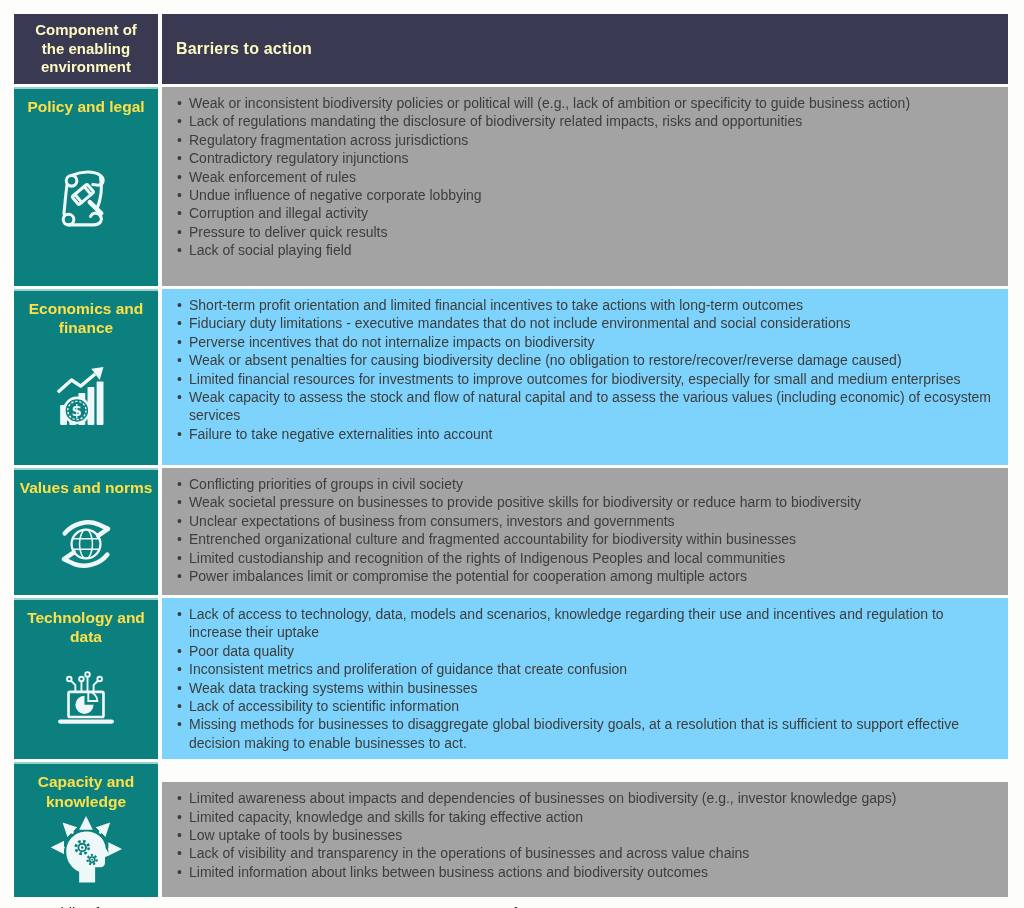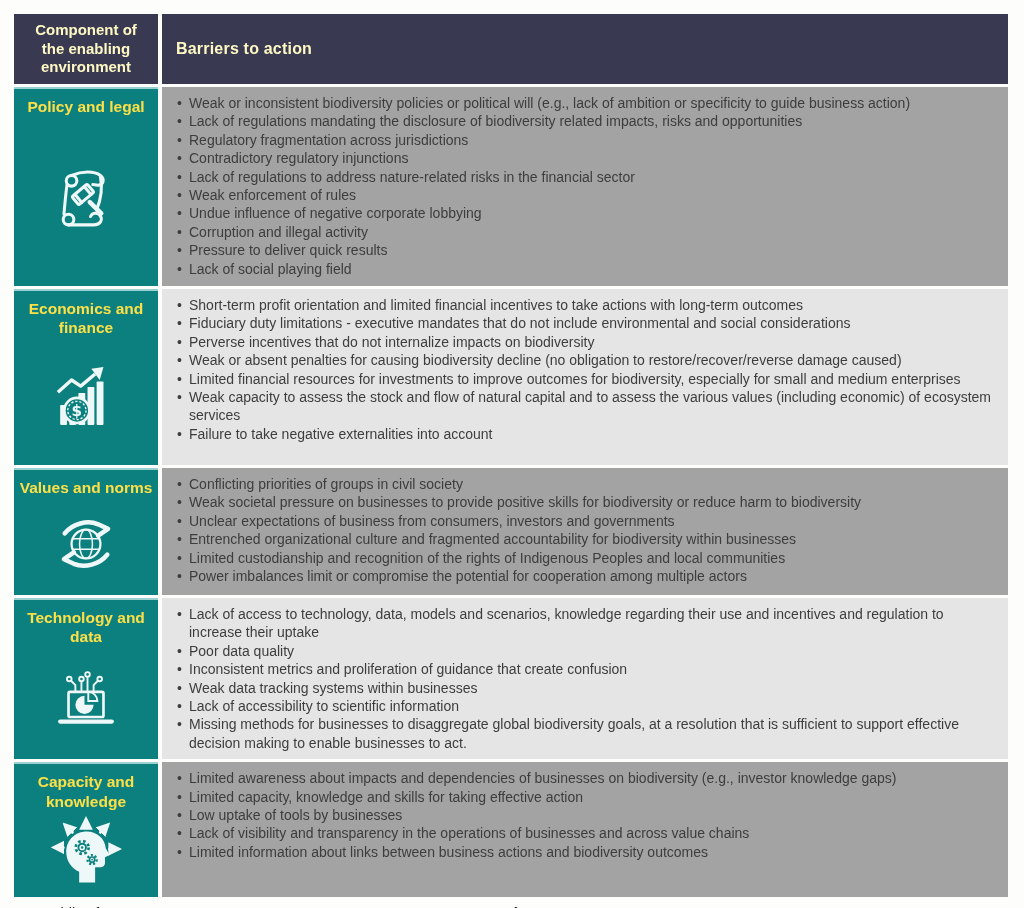--- a/index.html
+++ b/index.html
@@ -50,39 +50,39 @@
     text-align: center;
   }
   .icon-box {
     flex: 1; width: 100%;
     display: flex; align-items: center; justify-content: center;
   }
   .icon-box svg { width: 76px; height: 76px; }
   
   .barriers-cell { padding: 7px 12px 7px 14px; }
   .barriers-cell.base { background: #a3a3a3; }
-  .barriers-cell.alt  { background: #e5e5e5; }
+  .barriers-cell.alt  { background: #7dd3fc; }
   ul.barriers-list { margin: 0; padding: 0; list-style: none; }
   ul.barriers-list li {
     position: relative;
     padding-left: 13px;
     font-size: 14px; line-height: 18.4px;
     color: #3d3d3d;
   }
   ul.barriers-list li::before {
     content: "\2022";
     position: absolute; left: 1px; top: 0;
     color: #3d3d3d;
   }
   
   #rows-container .trow:nth-of-type(1) .barriers-cell { min-height: 199px; }
   #rows-container .trow:nth-of-type(2) .barriers-cell { min-height: 176px; }
   #rows-container .trow:nth-of-type(3) .barriers-cell { min-height: 127px; }
   #rows-container .trow:nth-of-type(4) .barriers-cell { min-height: 157px; }
-  #rows-container .trow:nth-of-type(5) .barriers-cell { min-height: 107px; }
+  #rows-container .trow:nth-of-type(5) .barriers-cell { min-height: 107px; margin-top: 20px; }
   .footer-note {
     margin: 8px 0 0 2px;
     font-size: 14.5px; color: #1e1e1e;
   }
 </style>
 </head>
 <body>
 
 <div class="page">
 
@@ -111,21 +111,20 @@
               <path d="M55 58 L70 73" stroke-width="6"></path>
             </svg>
           </div>
     </div>
     <div class="barriers-cell base">
       <ul class="barriers-list">
             <li>Weak or inconsistent biodiversity policies or political will (e.g., lack of ambition or specificity to guide business action)</li>
             <li>Lack of regulations mandating the disclosure of biodiversity related impacts, risks and opportunities</li>
             <li>Regulatory fragmentation across jurisdictions</li>
             <li>Contradictory regulatory injunctions</li>
-            <li>Lack of regulations to address nature-related risks in the financial sector</li>
             <li>Weak enforcement of rules</li>
             <li>Undue influence of negative corporate lobbying</li>
             <li>Corruption and illegal activity</li>
             <li>Pressure to deliver quick results</li>
             <li>Lack of social playing field</li>
           </ul>
     </div>
   </div>
 
   <div class="trow">

